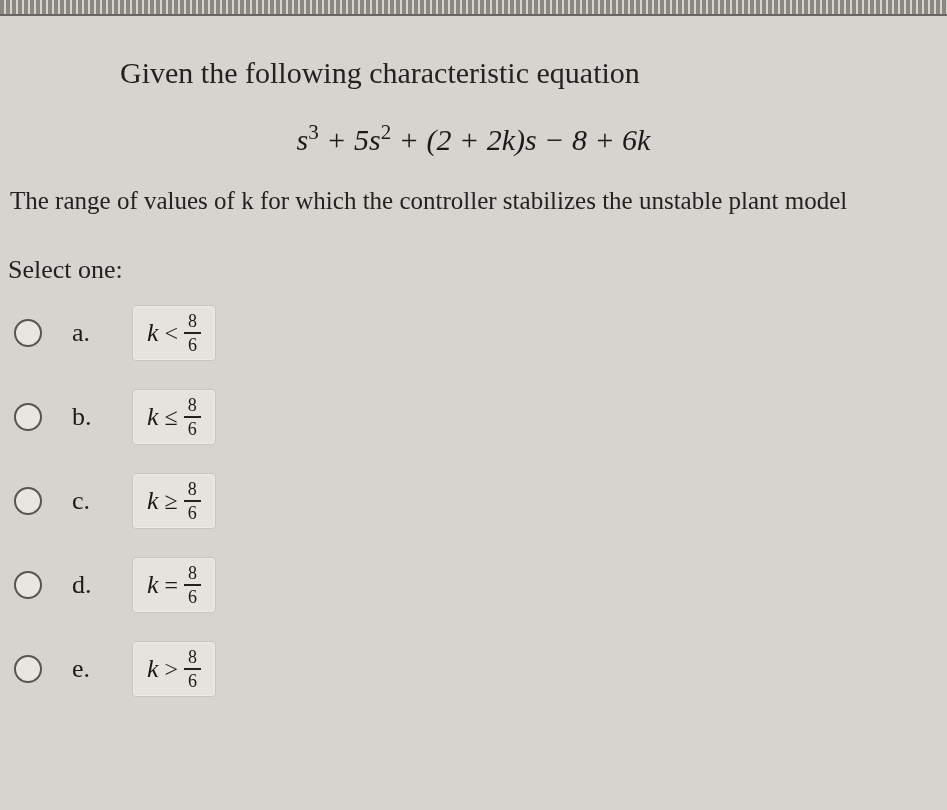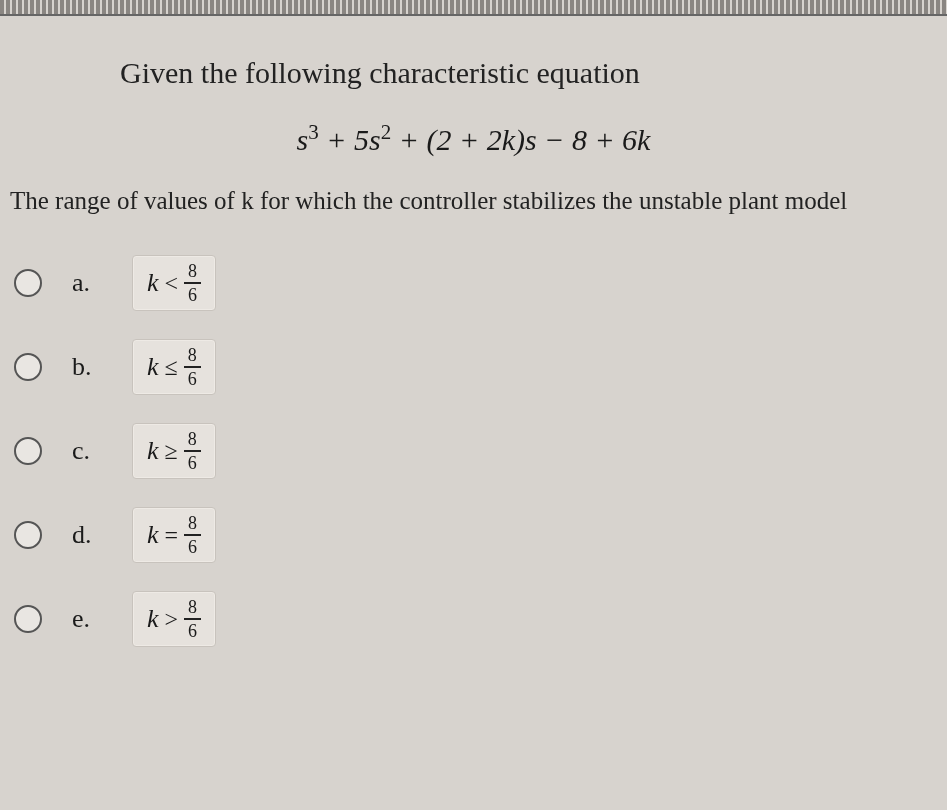--- a/index.html
+++ b/index.html
@@ -122,20 +122,21 @@
 <div class="content">
 
   <div class="intro">Given the following characteristic equation</div>
 
   <div class="equation-row">
     <span class="equation" id="equation-span">s<sup>3</sup> + 5s<sup>2</sup> + (2 + 2k)s − 8 + 6k</span>
   </div>
 
   <div class="range-line">The range of values of k for which the controller stabilizes the unstable plant model</div>
 
+  <div class="select-label">Select one:</div>
 
   <div class="options">
 
     <div class="option-row">
       <div class="radio"></div>
       <div class="opt-label">a.</div>
       <div class="formula-box">
         <span class="kvar">k</span>
         <span class="op">&lt;</span>
         <span class="frac">

